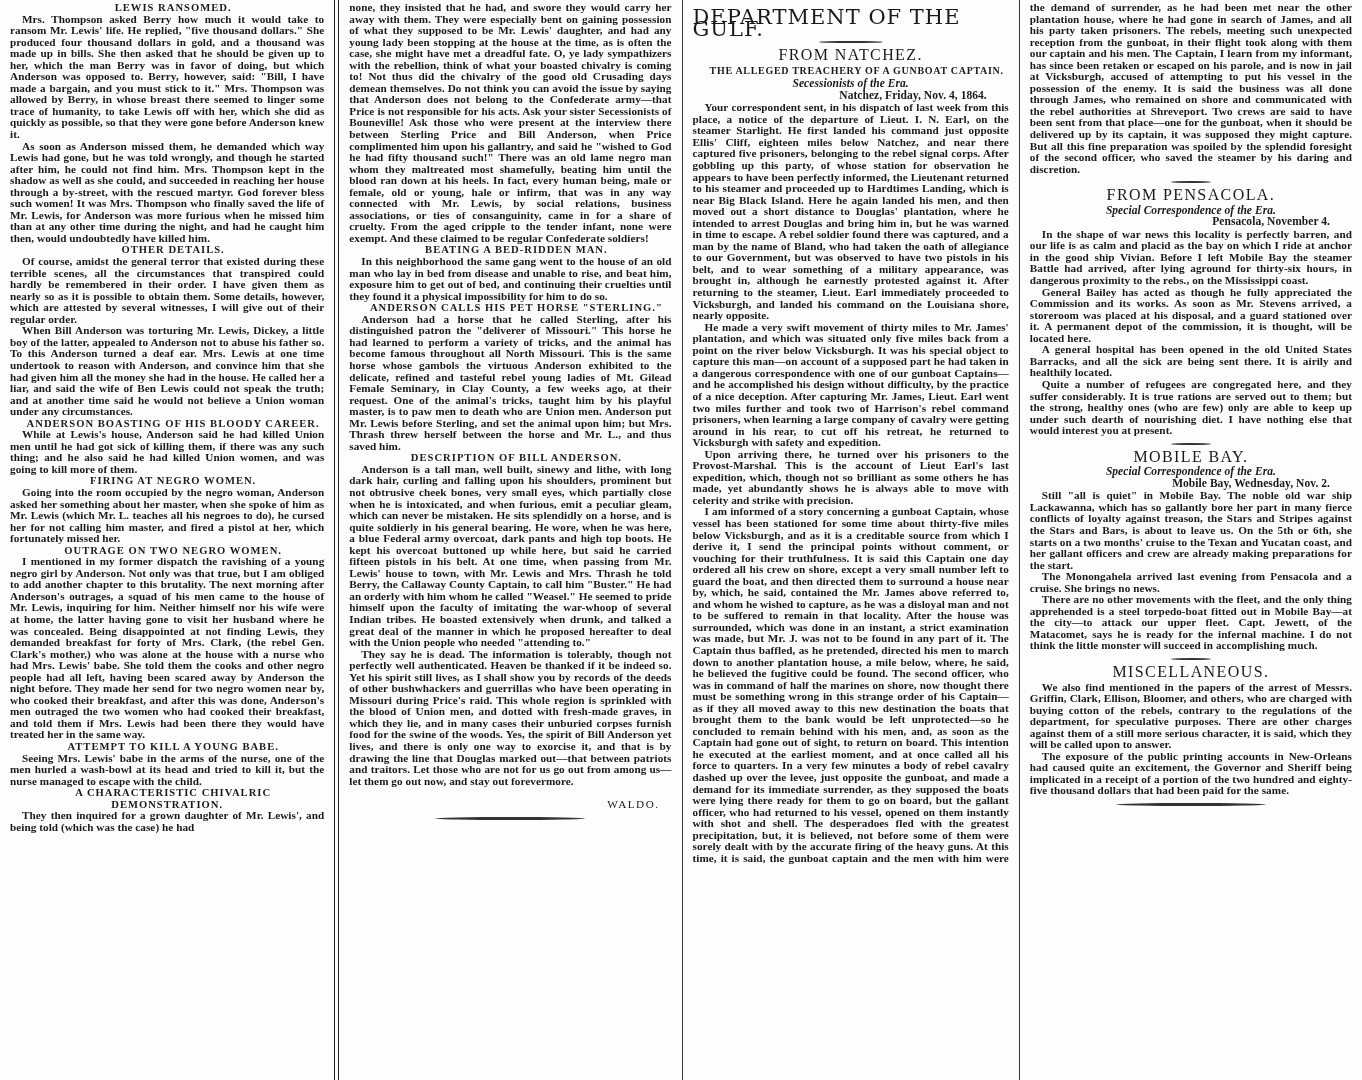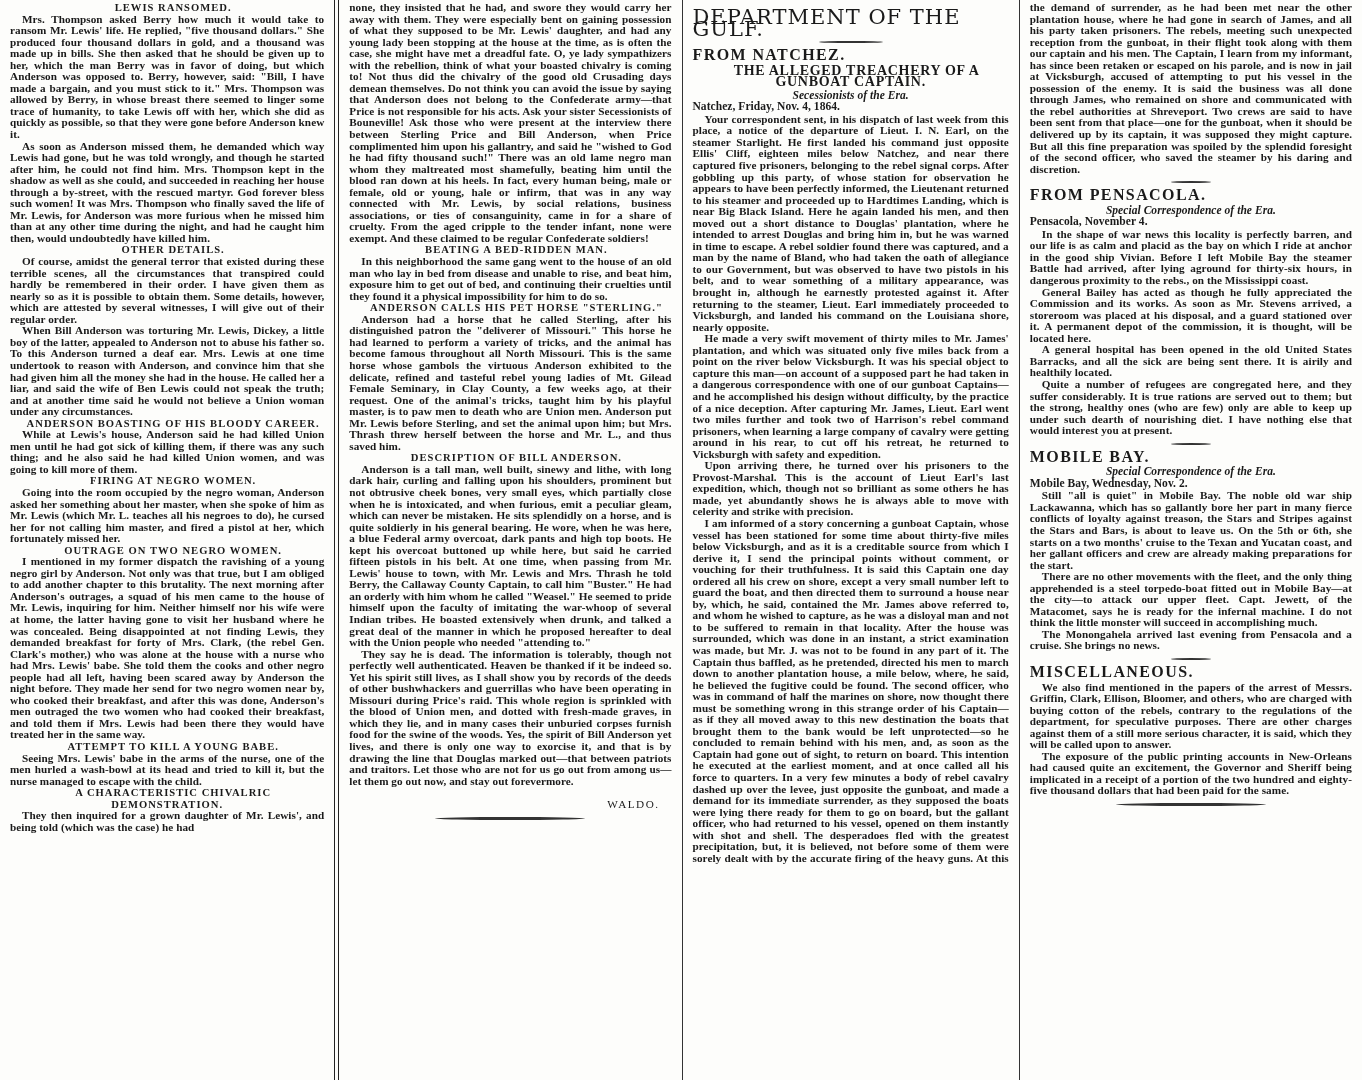--- a/index.html
+++ b/index.html
@@ -19,31 +19,31 @@
   .col-1 { width: 336px; }
   .col-2 { width: 344px; }
   .col-3 { width: 338px; }
   .col-4 { width: 344px; }
   .rule-double { width: 5px; height: 1080px; border-left: 1.5px solid #222; border-right: 1.5px solid #222; box-sizing: border-box; flex: none; }
   .rule-single { width: 1px; height: 1080px; background: #333; flex: none; }
   .sub {
     text-align: center; font-weight: bold; font-size: 10.6px; letter-spacing: 1px;
     margin: 4px 0 3px 0; text-indent: 0; text-transform: uppercase;
   }
-  .sub.small { font-size: 14px; letter-spacing: 0.7px; }
+  .sub.small { font-size: 10px; letter-spacing: 0.7px; }
   .big-head {
     text-align: left; font-weight: 400; font-size: 21px; letter-spacing: 1px;
     margin: 10px 0 4px 0; font-family: "DejaVu Serif", serif;
   }
   .sec-head {
-    text-align: left; font-weight: bold; font-size: 16px; letter-spacing: 1.4px;
+    text-align: center; font-weight: normal; font-size: 16px; letter-spacing: 1.4px;
     margin: 5px 0 4px 0; text-transform: uppercase;
   }
   .corr { text-align: center; font-style: italic; font-weight: bold; font-size: 11.5px; margin: 2px 0 0 0; }
-  .dateline { text-align: left; padding-right: 22px; font-size: 11.5px; margin: 0 0 1px 0; }
+  .dateline { text-align: right; padding-right: 22px; font-size: 11.5px; margin: 0 0 1px 0; }
   .signature { text-align: right; padding-right: 12px; letter-spacing: 1.5px; font-weight: normal; margin-top: 12px; }
   .orn { margin: 6px auto; height: 2px; background: #333; border-radius: 50%; }
   .orn.short { width: 40px; height: 2px; }
   .orn.long { width: 150px; height: 3px; }
   .orn.mid { width: 64px; }
 </style>
 </head>
 <body>
 
 <div class="page">
@@ -100,21 +100,21 @@
       <div class="dateline">Pensacola, November 4.</div>
       <p>In the shape of war news this locality is perfectly barren, and our life is as calm and placid as the bay on which I ride at anchor in the good ship Vivian. Before I left Mobile Bay the steamer Battle had arrived, after lying aground for thirty-six hours, in dangerous proximity to the rebs., on the Mississippi coast.</p>
       <p>General Bailey has acted as though he fully appreciated the Commission and its works. As soon as Mr. Stevens arrived, a storeroom was placed at his disposal, and a guard stationed over it. A permanent depot of the commission, it is thought, will be located here.</p>
       <p>A general hospital has been opened in the old United States Barracks, and all the sick are being sent there. It is airily and healthily located.</p>
       <p>Quite a number of refugees are congregated here, and they suffer considerably. It is true rations are served out to them; but the strong, healthy ones (who are few) only are able to keep up under such dearth of nourishing diet. I have nothing else that would interest you at present.</p>
       <div class="orn short"></div>
       <div class="sec-head">MOBILE BAY.</div>
       <div class="corr">Special Correspondence of the Era.</div>
       <div class="dateline">Mobile Bay, Wednesday, Nov. 2.</div>
       <p>Still "all is quiet" in Mobile Bay. The noble old war ship Lackawanna, which has so gallantly bore her part in many fierce conflicts of loyalty against treason, the Stars and Stripes against the Stars and Bars, is about to leave us. On the 5th or 6th, she starts on a two months' cruise to the Texan and Yucatan coast, and her gallant officers and crew are already making preparations for the start.</p>
+      <p>The Monongahela arrived last evening from Pensacola and a cruise. She brings no news.</p>
       <p>There are no other movements with the fleet, and the only thing apprehended is a steel torpedo-boat fitted out in Mobile Bay—at the city—to attack our upper fleet. Capt. Jewett, of the Matacomet, says he is ready for the infernal machine. I do not think the little monster will succeed in accomplishing much.</p>
-      <p>The Monongahela arrived last evening from Pensacola and a cruise. She brings no news.</p>
       <div class="orn short"></div>
       <div class="sec-head">MISCELLANEOUS.</div>
       <p>We also find mentioned in the papers of the arrest of Messrs. Griffin, Clark, Ellison, Bloomer, and others, who are charged with buying cotton of the rebels, contrary to the regulations of the department, for speculative purposes. There are other charges against them of a still more serious character, it is said, which they will be called upon to answer.</p>
       <p>The exposure of the public printing accounts in New-Orleans had caused quite an excitement, the Governor and Sheriff being implicated in a receipt of a portion of the two hundred and eighty-five thousand dollars that had been paid for the same.</p>
       <div class="orn long"></div>
     </div>
 </div>
 
 </body></html>

